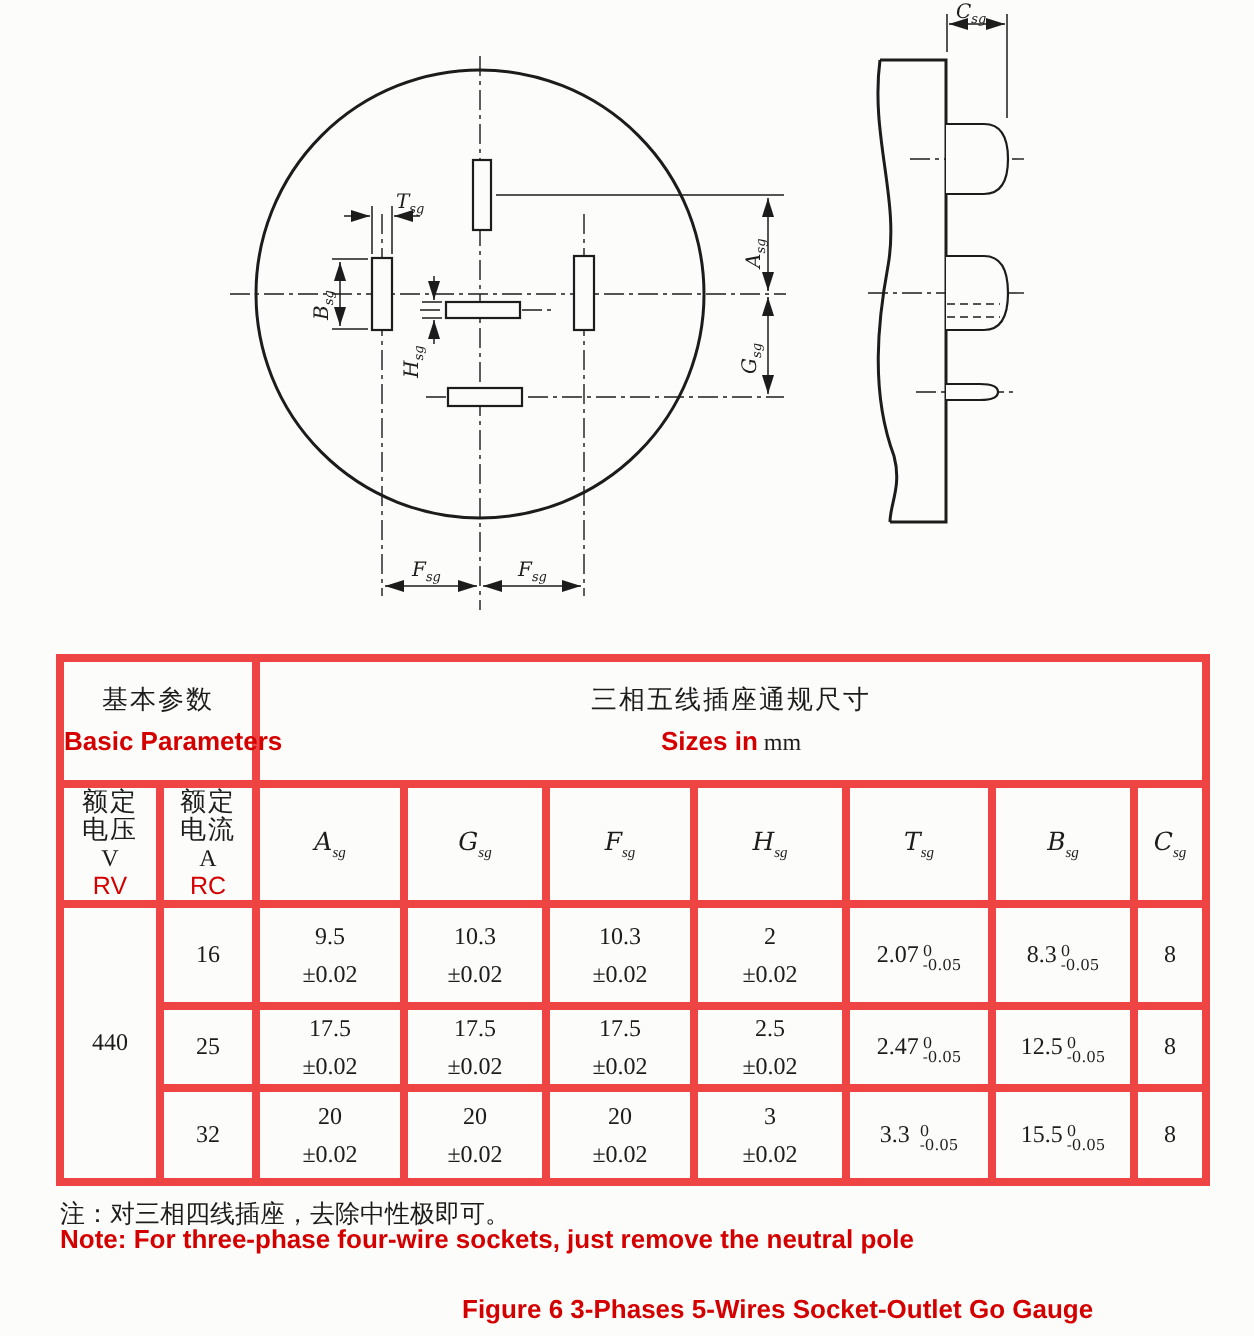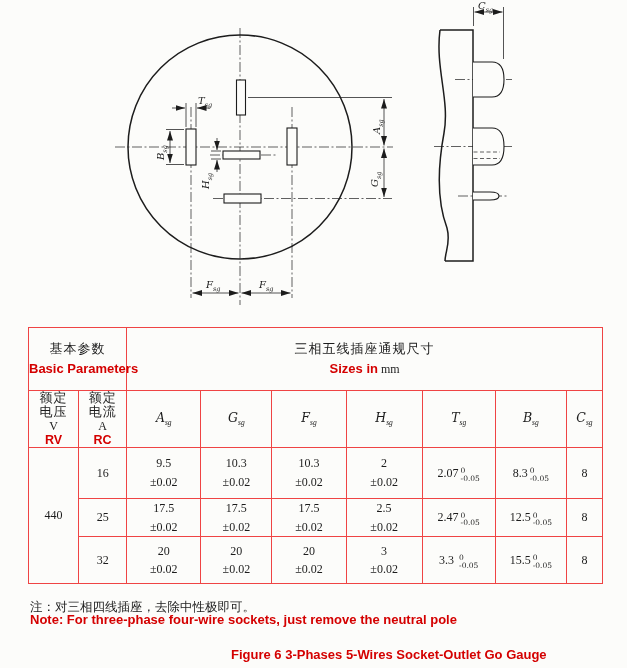--- a/index.html
+++ b/index.html
@@ -17,27 +17,27 @@
   .hid{stroke:#1c1c1c;stroke-width:0.7;fill:none;stroke-dasharray:4 2.5;}       
   .dt{font:italic 10px "DejaVu Serif",serif;fill:#1c1c1c;}
   .dt .sub{font-size:6.5px;}
 
   
   #params-table{
     position:absolute;left:28px;top:327px;width:575px;
     border-collapse:collapse;table-layout:fixed;border:1.7px solid #222;
   }
   #params-table td{
-    border:1px solid #ef4444;text-align:center;vertical-align:middle;
+    border:4px solid #ef4444;text-align:center;vertical-align:middle;
     padding:0;font-size:12px;line-height:1.55;overflow:visible;white-space:nowrap;
   }
   tr.h1{height:63px;} tr.h2{height:57px;} tr.d1{height:51px;} tr.d2{height:34px;} tr.d3{height:47px;margin-top:44px;}
   .zh{font-size:13px;letter-spacing:1px;}
   .red{color:#d40000;font-family:"Liberation Sans",sans-serif;font-weight:bold;font-size:13px;letter-spacing:0;}
-  .red-s{color:#d40000;font-family:"Liberation Sans",sans-serif;font-weight:bold;font-size:12.5px;}
+  .red-s{color:#d40000;font-family:"Liberation Sans",sans-serif;font-weight:normal;font-size:12.5px;}
   .dimhead i{font-family:"DejaVu Serif",serif;font-size:12.5px;}
   .dimhead sub{font-size:7.5px;font-style:italic;}
   .twoLine{line-height:20px;}
   .tstack{display:inline-block;vertical-align:-4px;margin-left:2px;text-align:left;
           font-size:7.5px;line-height:7.5px;font-family:"DejaVu Serif",serif;}
   .tstack span{display:block;}
 
   
   .noteline{position:absolute;white-space:nowrap;}
   #note-zh{left:30px;top:599px;font-size:12.5px;}

